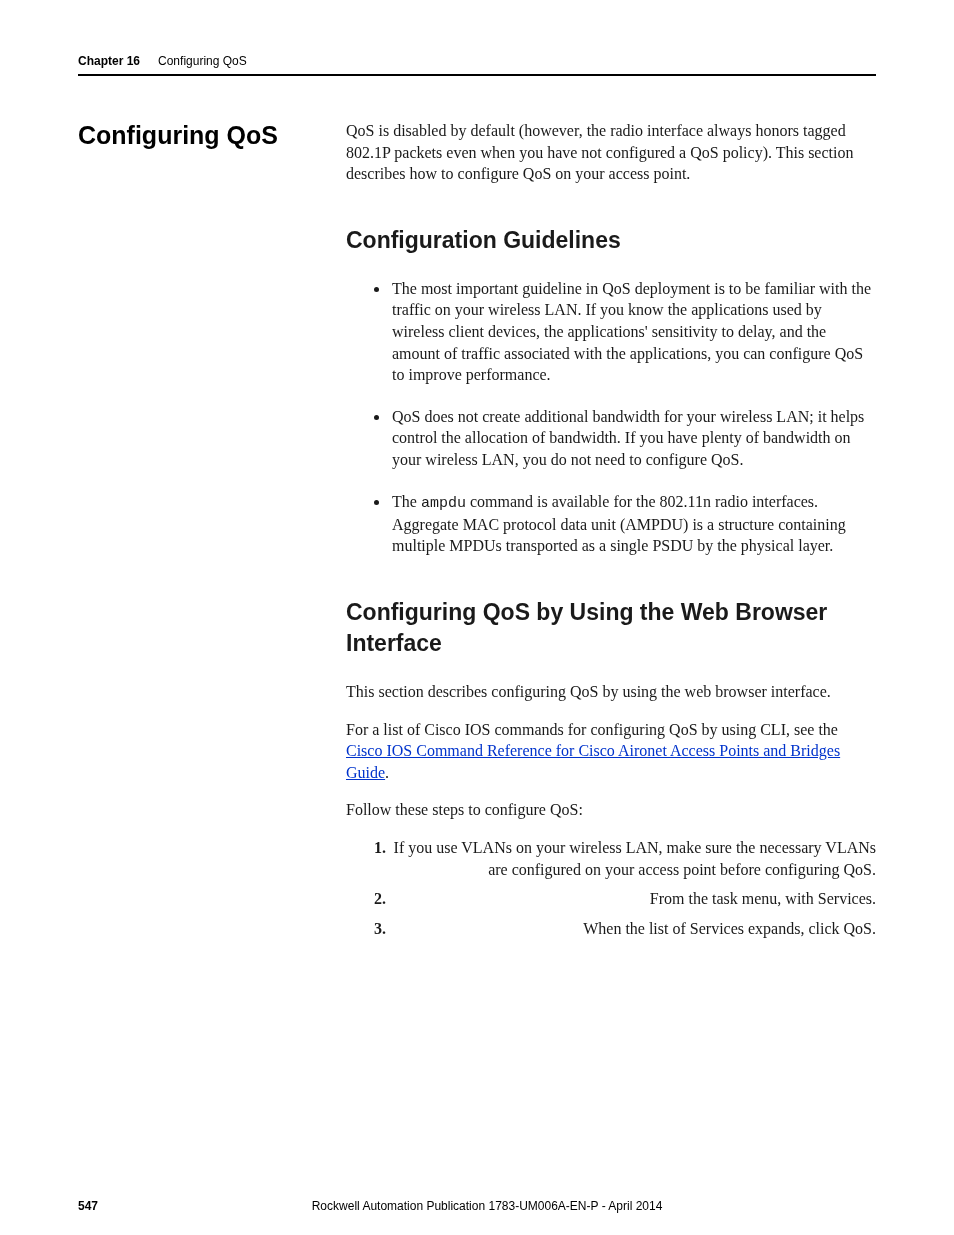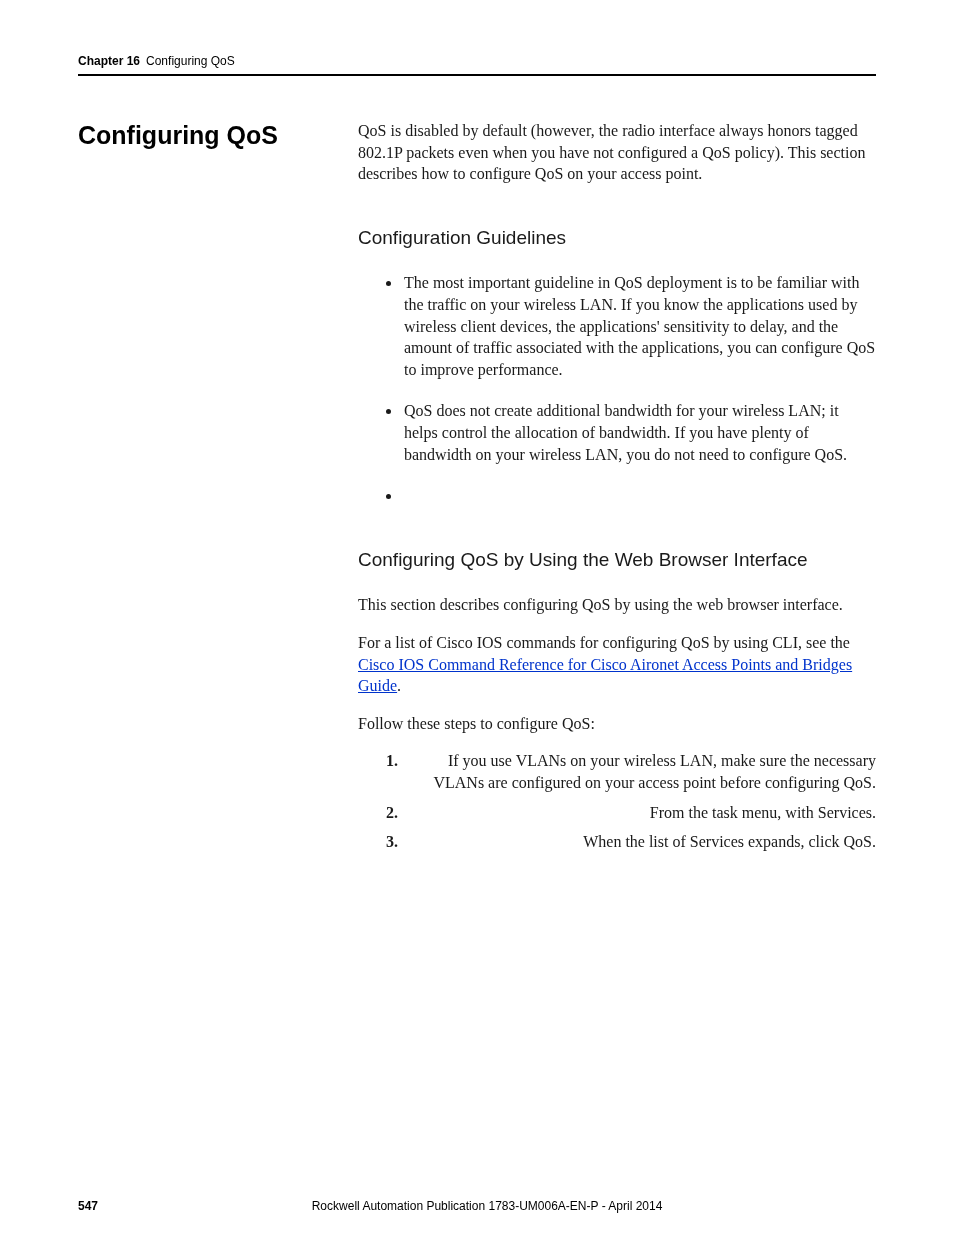--- a/index.html
+++ b/index.html
@@ -16,21 +16,21 @@
   .page {
     position: relative;
     width: 954px;
     height: 1235px;
     box-sizing: border-box;
     padding: 54px 78px 0 78px;
   }
   .header-row {
     display: flex;
     align-items: baseline;
-    gap: 6px;
+    gap: 18px;
     font-family: "Helvetica Neue", Helvetica, Arial, sans-serif;
     font-size: 12px;
     margin-bottom: 6px;
   }
   .header-chapter {
     font-weight: 700;
   }
   .header-title {
     font-weight: 400;
   }
@@ -48,29 +48,28 @@
     font-family: "Helvetica Neue", Helvetica, Arial, sans-serif;
     font-weight: 700;
     font-size: 25px;
     line-height: 1.1;
     padding-top: 2px;
   }
   .body {
     font-size: 16px;
     line-height: 1.35;
     color: #1a1a1a;
-    margin-left: 12px;
   }
   .body p {
     margin: 0 0 16px 0;
   }
   .sub-heading {
     font-family: "Helvetica Neue", Helvetica, Arial, sans-serif;
-    font-weight: 400;
-    font-size: 19px;
+    font-weight: 700;
+    font-size: 23px;
     margin: 40px 0 22px 0;
   }
   ul.bullets {
     list-style: disc;
     padding-left: 44px;
     margin: 0 0 0 0;
   }
   ul.bullets > li {
     margin-bottom: 20px;
     padding-left: 2px;
@@ -142,20 +141,23 @@
 
 
       <ul class="bullets">
         <li>
           <span>The most important guideline in QoS deployment is to be familiar with the traffic on your wireless LAN. If you know the applications used by wireless client devices, the applications' sensitivity to delay, and the amount of traffic associated with the applications, you can configure QoS to improve performance.</span>
         </li>
         <li>
           <span>QoS does not create additional bandwidth for your wireless LAN; it helps control the allocation of bandwidth. If you have plenty of bandwidth on your wireless LAN, you do not need to configure QoS.</span>
         </li>
         <li>
+          <p>
+            <span>The </span><span class="code">ampdu</span><span> command is available for the 802.11n radio interfaces. Aggregate MAC protocol data unit (AMPDU) is a structure containing multiple MPDUs transported as a single PSDU by the physical layer.</span>
+          </p>
         </li>
       </ul>
 
       <div class="sub-heading">Configuring QoS by Using the Web Browser Interface</div>
 
       <p>This section describes configuring QoS by using the web browser interface.</p>
 
       <p>
         <span>For a list of Cisco IOS commands for configuring QoS by using CLI, see the </span><a href="#" class="link">Cisco IOS Command Reference for Cisco Aironet Access Points and Bridges Guide</a><span>.</span>
       </p>

